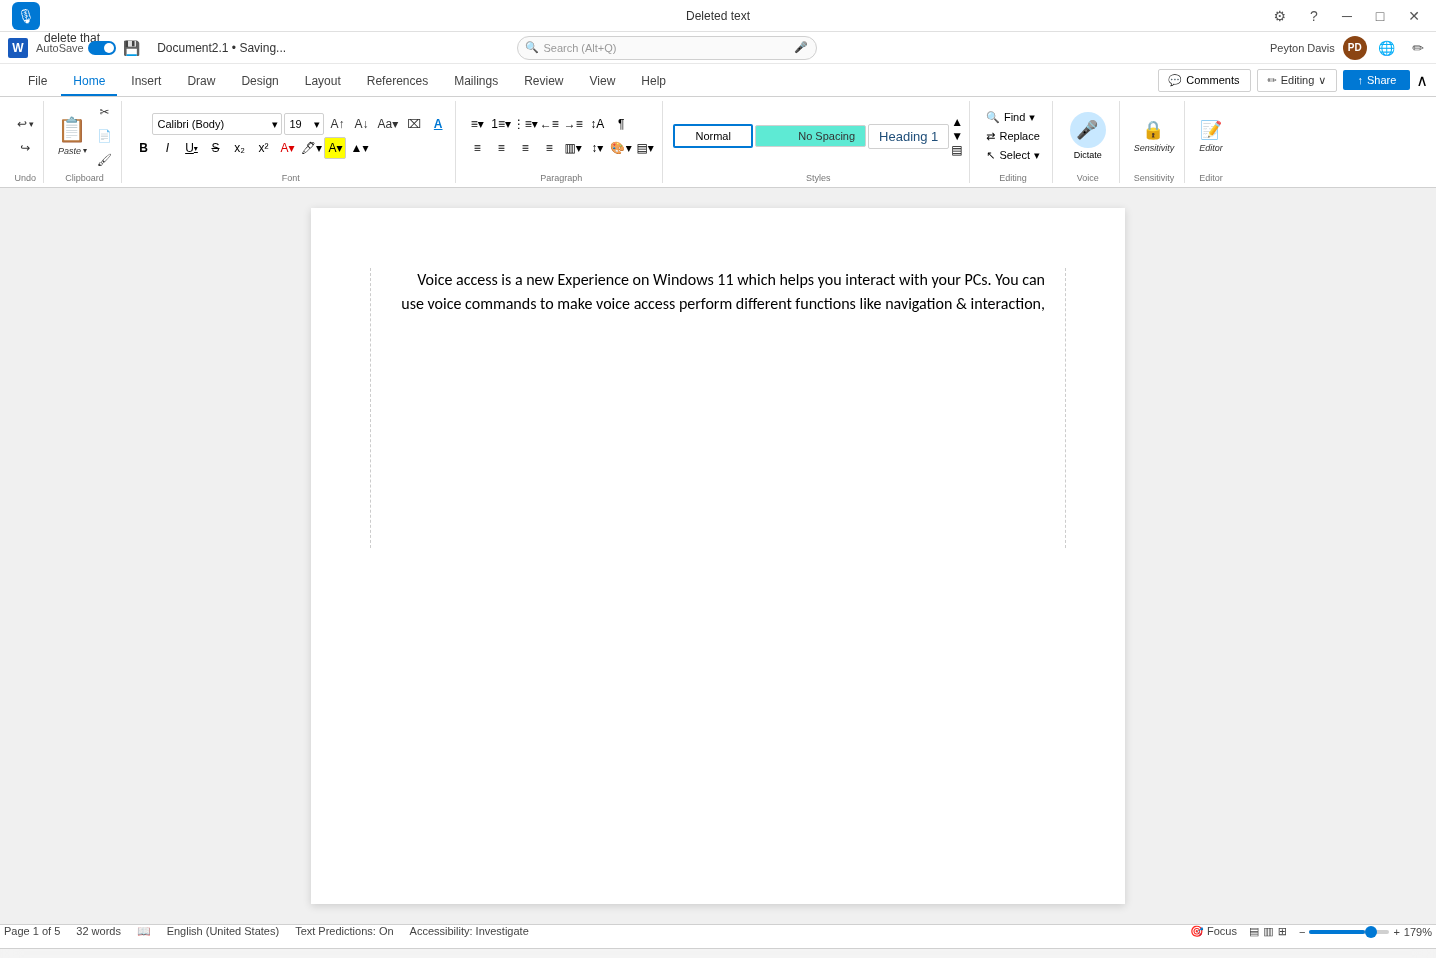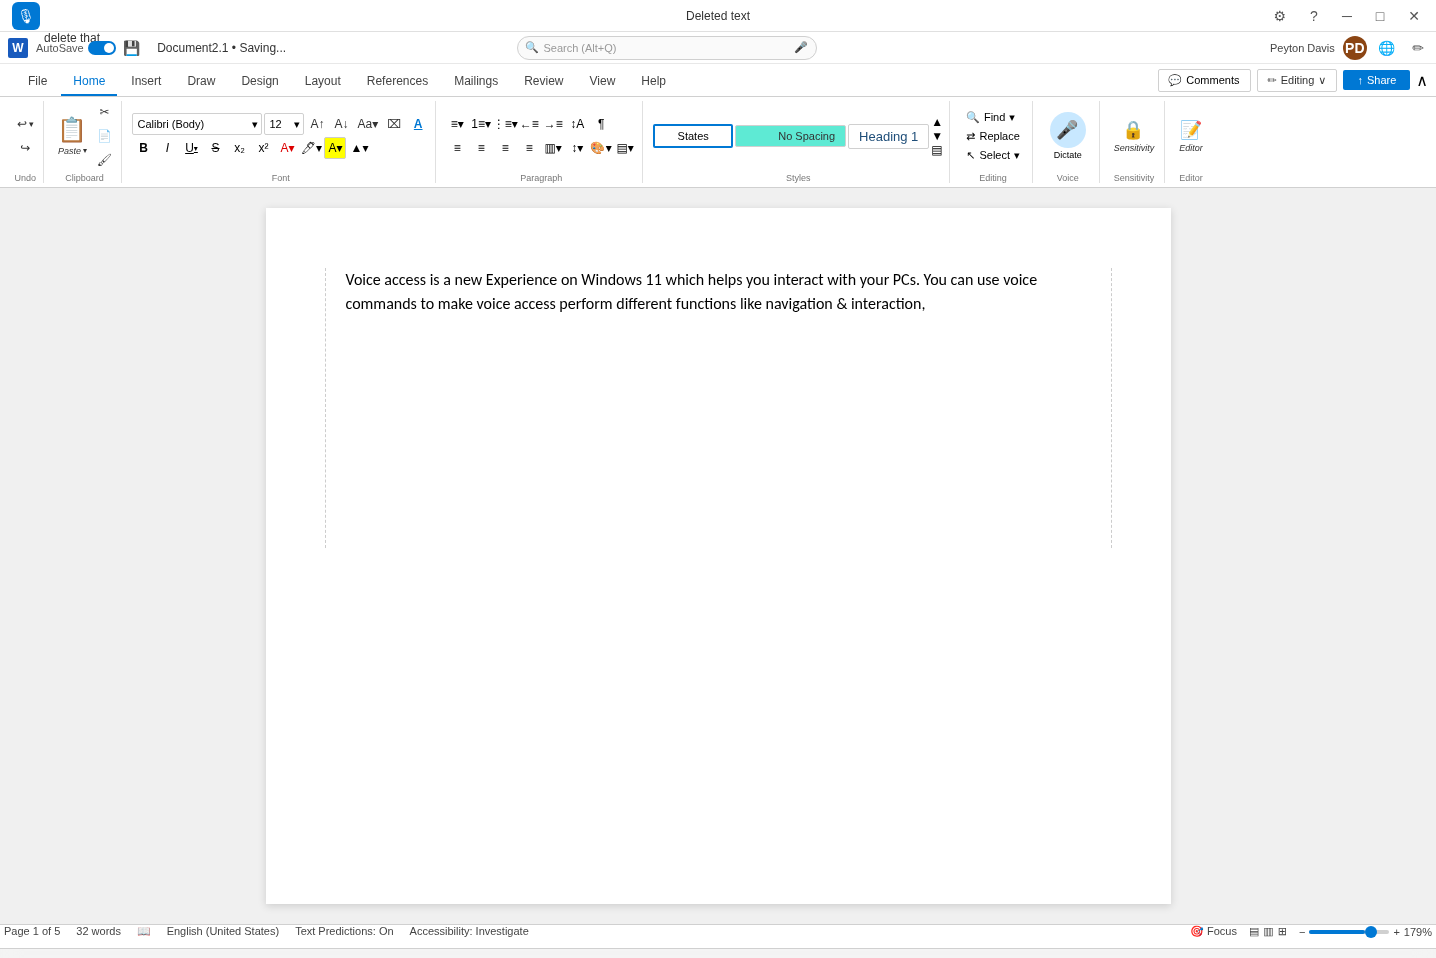--- a/index.html
+++ b/index.html
@@ -42,21 +42,21 @@
     .toggle-switch { width: 28px; height: 14px; background: #0078d4; border-radius: 7px; position: relative; display: inline-block; }
     .toggle-switch::after { content: ''; position: absolute; width: 10px; height: 10px; background: white; border-radius: 50%; top: 2px; right: 2px; }
     .doc-name { font-size: 12px; color: #333; margin-left: 8px; }
     .search-bar {
       flex: 1; max-width: 300px; margin: 0 auto;
       height: 24px; border: 1px solid #d0d0d0; border-radius: 12px;
       display: flex; align-items: center; padding: 0 8px; gap: 4px;
       background: #fafafa; color: #888; font-size: 11px;
     }
     .user-area { display: flex; align-items: center; gap: 8px; margin-left: auto; }
-    .user-avatar { width: 24px; height: 24px; background: #8B4513; border-radius: 50%; color: white; display: flex; align-items: center; justify-content: center; font-size: 14px; font-weight: bold; }
+    .user-avatar { width: 24px; height: 24px; background: #8B4513; border-radius: 50%; color: white; display: flex; align-items: center; justify-content: center; font-size: 10px; font-weight: bold; }
     .toolbar-icon-btn { font-size: 14px; color: #555; cursor: pointer; padding: 2px 4px; }
 
     
     #ribbon-tabs {
       height: 32px;
       background: #fff;
       display: flex;
       align-items: flex-end;
       padding: 0 8px;
       gap: 2px;
@@ -119,21 +119,21 @@
     }
 
     
     .font-section {
       display: flex; flex-direction: column; gap: 2px;
     }
     .font-row { display: flex; align-items: center; gap: 2px; }
     .font-selector {
       height: 22px; border: 1px solid #d0d0d0; border-radius: 2px;
       font-size: 11px; padding: 0 4px; background: white; min-width: 130px;
-      display: flex; align-items: center; justify-content: space-between; cursor: pointer;
+      display: flex; align-items: center; justify-content: space-between; cursor: pointer; margin-left: 20px;
     }
     .font-size-selector {
       height: 22px; border: 1px solid #d0d0d0; border-radius: 2px;
       font-size: 11px; padding: 0 4px; background: white; min-width: 40px;
       display: flex; align-items: center; justify-content: space-between; cursor: pointer;
     }
 
     
     .styles-gallery {
       display: flex; align-items: center; gap: 2px;
@@ -163,25 +163,26 @@
       background: #f0f0f0;
       flex: 1;
       overflow-y: auto;
       display: flex;
       justify-content: center;
       padding: 20px 0;
       height: calc(958px - 32px - 32px - 32px - 70px - 32px - 24px);
     }
     #doc-page {
       background: white;
-      width: 905px;
+      width: 814px;
       min-height: 600px;
       box-shadow: 0 2px 8px rgba(0,0,0,0.15);
       padding: 60px 80px;
       position: relative;
+      text-align: right;
     }
     #doc-content {
       font-family: 'Calibri', 'Segoe UI', sans-serif;
       font-size: 16px;
       line-height: 1.5;
       color: #000;
     }
 
     
     #status-bar {
@@ -351,21 +352,21 @@
 
   <div class="ribbon-group">
     <div class="ribbon-group-content">
       <div class="font-section">
         <div class="font-row">
           <div class="font-selector">
             <span>Calibri (Body)</span>
             <span>▾</span>
           </div>
           <div class="font-size-selector">
-            <span>12</span>
+            <span>19</span>
             <span>▾</span>
           </div>
           <div class="rb-small-btn">A↑</div>
           <div class="rb-small-btn">A↓</div>
           <div class="rb-small-btn">Aa▾</div>
           <div class="rb-small-btn">⌧</div>
           <div class="rb-small-btn" style="font-weight:bold; color:#0078d4; text-decoration:underline;">A</div>
         </div>
         <div class="font-row">
           <div class="fmt-btn bold">B</div>
@@ -408,21 +409,21 @@
         </div>
       </div>
     </div>
     <div class="ribbon-group-label">Paragraph</div>
   </div>
 
   <div class="ribbon-group">
     <div class="ribbon-group-content">
       <div class="styles-gallery">
         <div class="style-item style-normal">
-          <span>States</span>
+          <span>Normal</span>
         </div>
         <div class="style-item style-nospace">
           <span>No Spacing</span>
         </div>
         <div class="style-item style-heading">
           <span>Heading 1</span>
         </div>
         <div class="styles-arrows">
           <span>▲</span>
           <span>▼</span>

